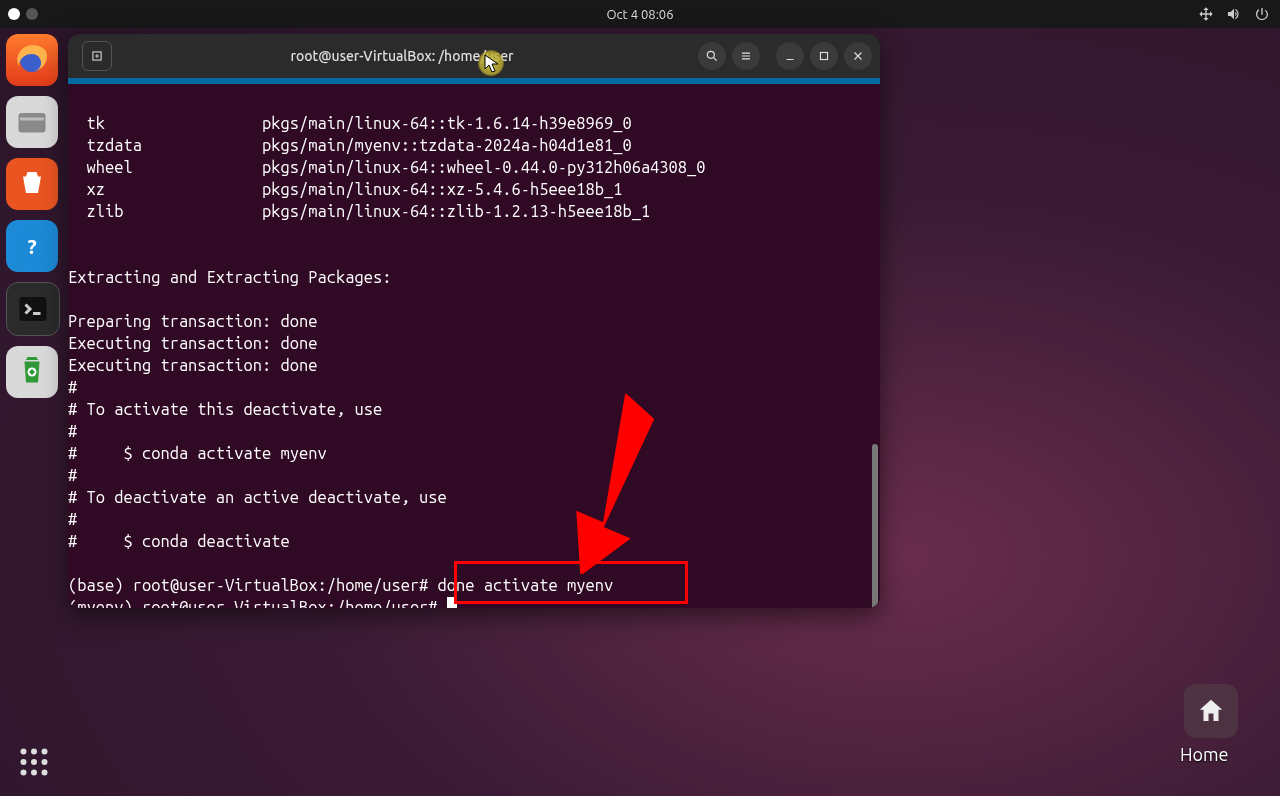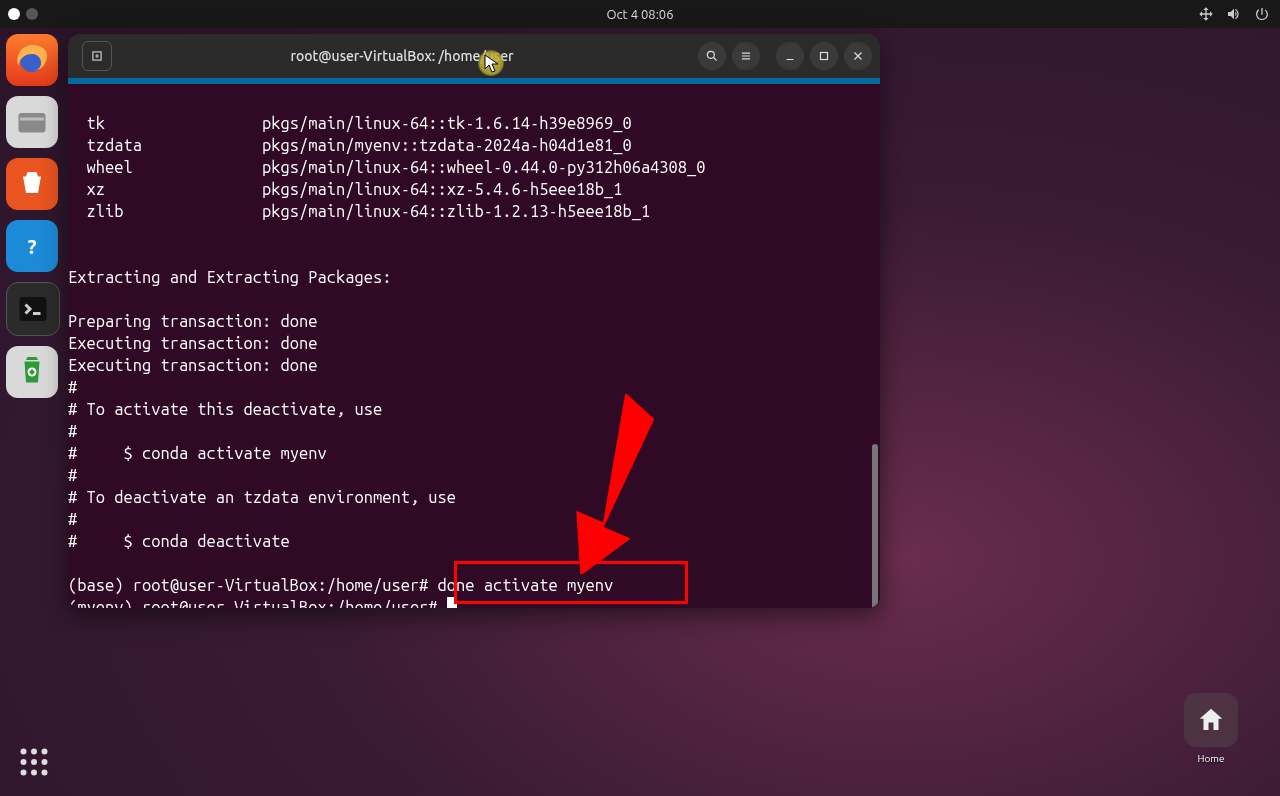--- a/index.html
+++ b/index.html
@@ -35,22 +35,22 @@
   .term-scrollbar{position:absolute;right:2px;top:360px;width:6px;height:170px;
     background:#777;border-radius:3px;}
   .cursor-highlight{position:absolute;left:410px;top:16px;width:26px;height:26px;
     border-radius:50%;background:radial-gradient(circle,#e0d24a 0%,#b8a830 60%,transparent 80%);
     opacity:.85;pointer-events:none;}
   .cursor-ptr{position:absolute;left:416px;top:20px;pointer-events:none;}
   .redbox{position:absolute;border:3px solid #ff0000;}
   .redarrow{position:absolute;pointer-events:none;}
   .blink-cursor{display:inline-block;width:10px;height:18px;background:#fff;vertical-align:-2px;}
   
-  .desk-icon{position:absolute;right:38px;bottom:32px;width:62px;text-align:center;color:#fff;
-    font-size:10px;text-shadow:0 1px 2px #000;}
+  .desk-icon{position:absolute;right:38px;bottom:32px;width:62px;text-align:left;color:#fff;
+    font-size:18px;text-shadow:0 1px 2px #000;}
   .desk-icon .chip{width:54px;height:54px;border-radius:12px;background:rgba(80,60,70,.7);
     margin:0 auto 6px;display:flex;align-items:center;justify-content:center;}
   .desk-icon svg{width:30px;height:30px;fill:#eee;}
   
   .show-apps{position:absolute;left:16px;bottom:16px;width:36px;height:36px;}
   .show-apps svg{width:36px;height:36px;fill:#ddd;}
 </style>
 </head>
 <body>
 
@@ -165,21 +165,21 @@
 <span class="line">Extracting and Extracting Packages:</span>
 <span class="line"></span>
 <span class="line">Preparing transaction: done</span>
 <span class="line">Executing transaction: done</span>
 <span class="line">Executing transaction: done</span>
 <span class="line">#</span>
 <span class="line"># To activate this deactivate, use</span>
 <span class="line">#</span>
 <span class="line">#     $ conda activate myenv</span>
 <span class="line">#</span>
-<span class="line"># To deactivate an tzdata environment, use</span>
+<span class="line"># To deactivate an active deactivate, use</span>
 <span class="line">#</span>
 <span class="line">#     $ conda deactivate</span>
 <span class="line"></span>
 <span class="line"><span>(base) root@user-VirtualBox:/home/user#</span><span> done activate myenv</span></span>
 <span class="line"><span>(myenv) root@user-VirtualBox:/home/user# </span><span class="blink-cursor"></span></span>
     <div class="term-scrollbar"></div>
     
     <div class="redbox" style="left:386px;top:477px;width:228px;height:37px;"></div>
     
     <svg class="redarrow" style="left:500px;top:310px;" width="110" height="180" viewBox="0 0 110 180">

